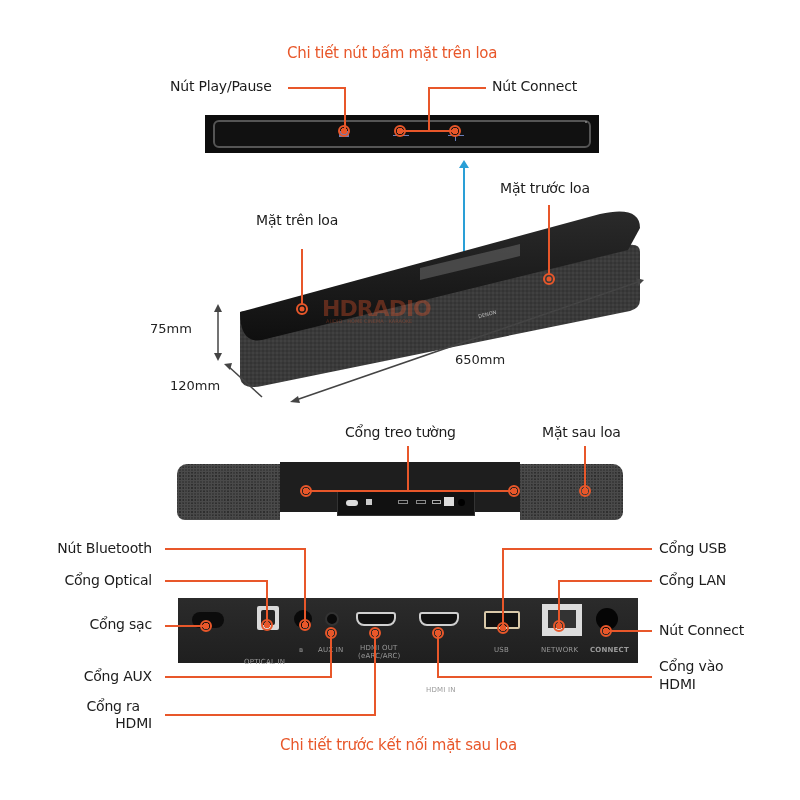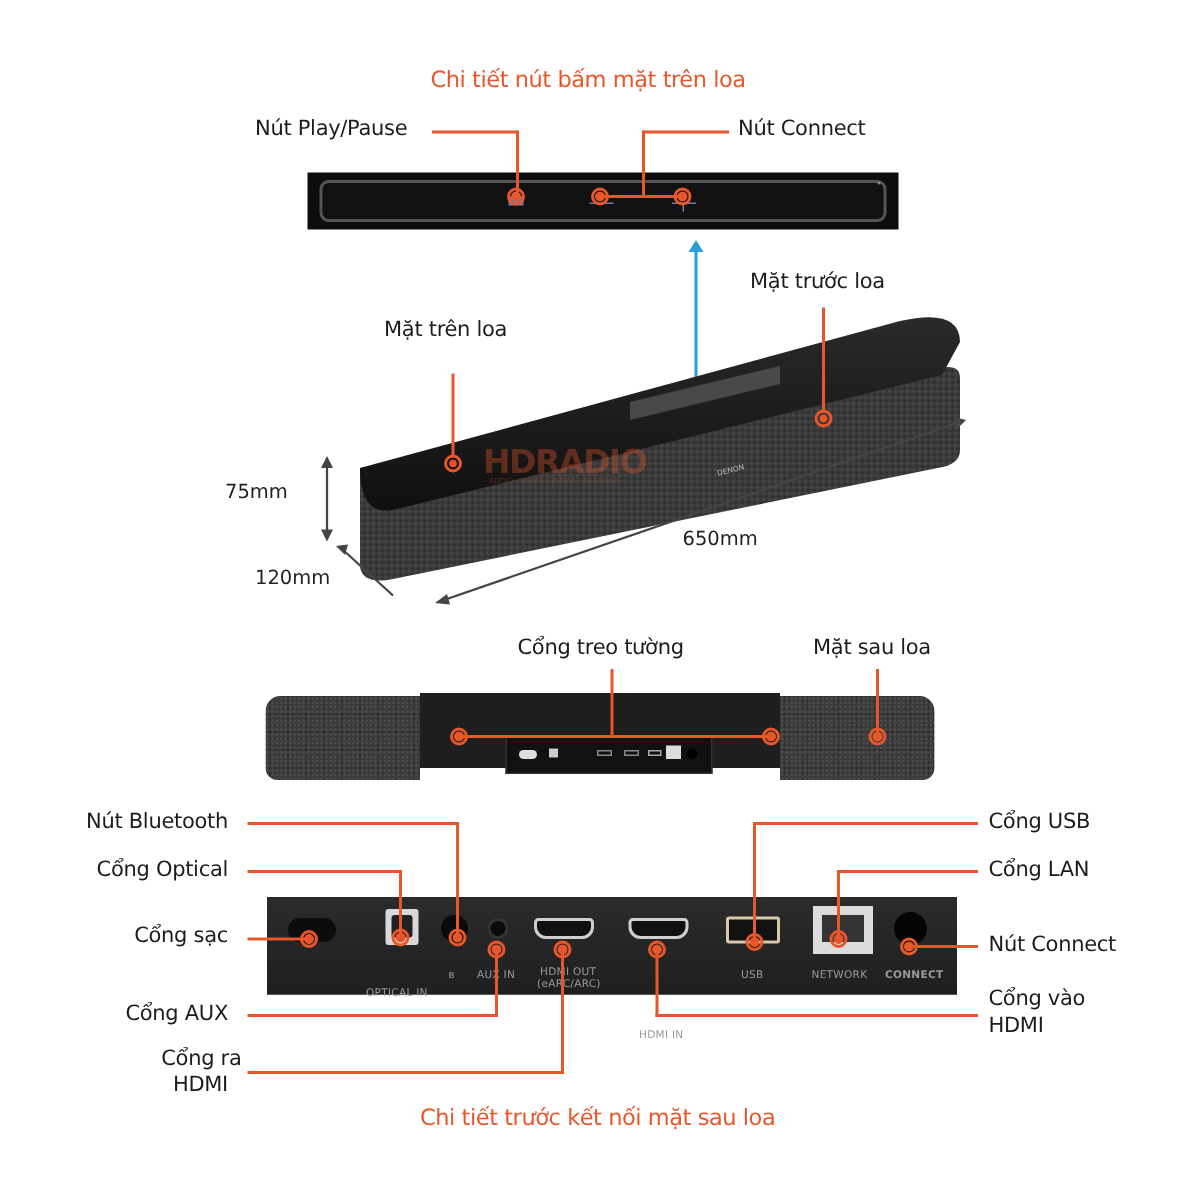--- a/index.html
+++ b/index.html
@@ -155,21 +155,21 @@
   <div class="portlbl" style="left:363px; top:48px;">NETWORK</div>
 
   <div class="abs" style="left:418px; top:10px; width:22px; height:22px; background:#050505; border-radius:50%;"></div>
   <div class="portlbl" style="left:412px; top:48px;font-weight:bold;">CONNECT</div>
 </div>
 
 <div class="abs label right" style="left:40px; top:540px; width:112px;">Nút Bluetooth</div>
 <div class="abs label right" style="left:40px; top:572px; width:112px;">Cổng Optical</div>
 <div class="abs label right" style="left:40px; top:616px; width:112px;">Cổng sạc</div>
 <div class="abs label right" style="left:40px; top:668px; width:112px;">Cổng AUX</div>
-<div class="abs label right" style="left:49px; top:698px; width:112px;">Cổng ra</div>
+<div class="abs label right" style="left:28px; top:698px; width:112px;">Cổng ra</div>
 <div class="abs label right" style="left:40px; top:715px; width:112px;">HDMI</div>
 
 <div class="abs label" style="left:659px; top:540px;">Cổng USB</div>
 <div class="abs label" style="left:659px; top:572px;">Cổng LAN</div>
 <div class="abs label" style="left:659px; top:622px;">Nút Connect</div>
 <div class="abs label" style="left:659px; top:658px;">Cổng vào</div>
 <div class="abs label" style="left:659px; top:676px;">HDMI</div>
 
 <div class="ln" style="left:165px; top:548px; width:140px; height:2px;"></div>
 <div class="ln" style="left:304px; top:548px; width:2px; height:76px;"></div>

